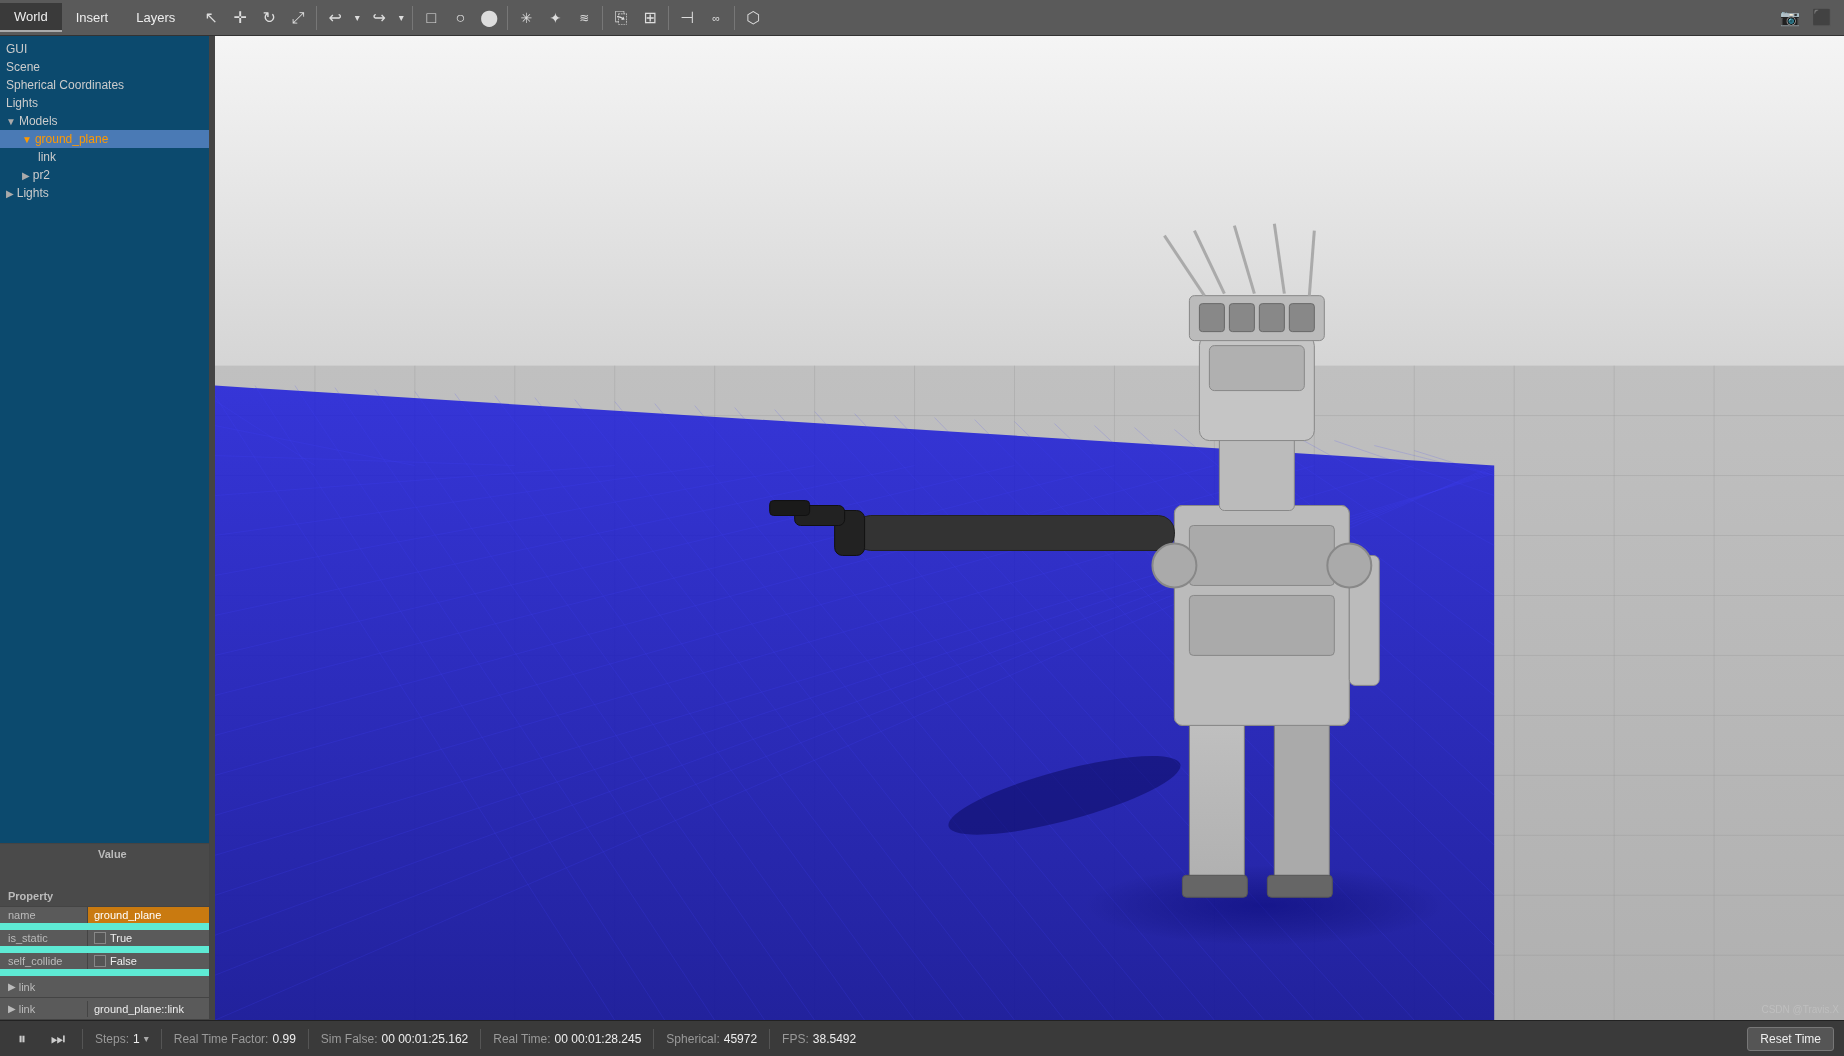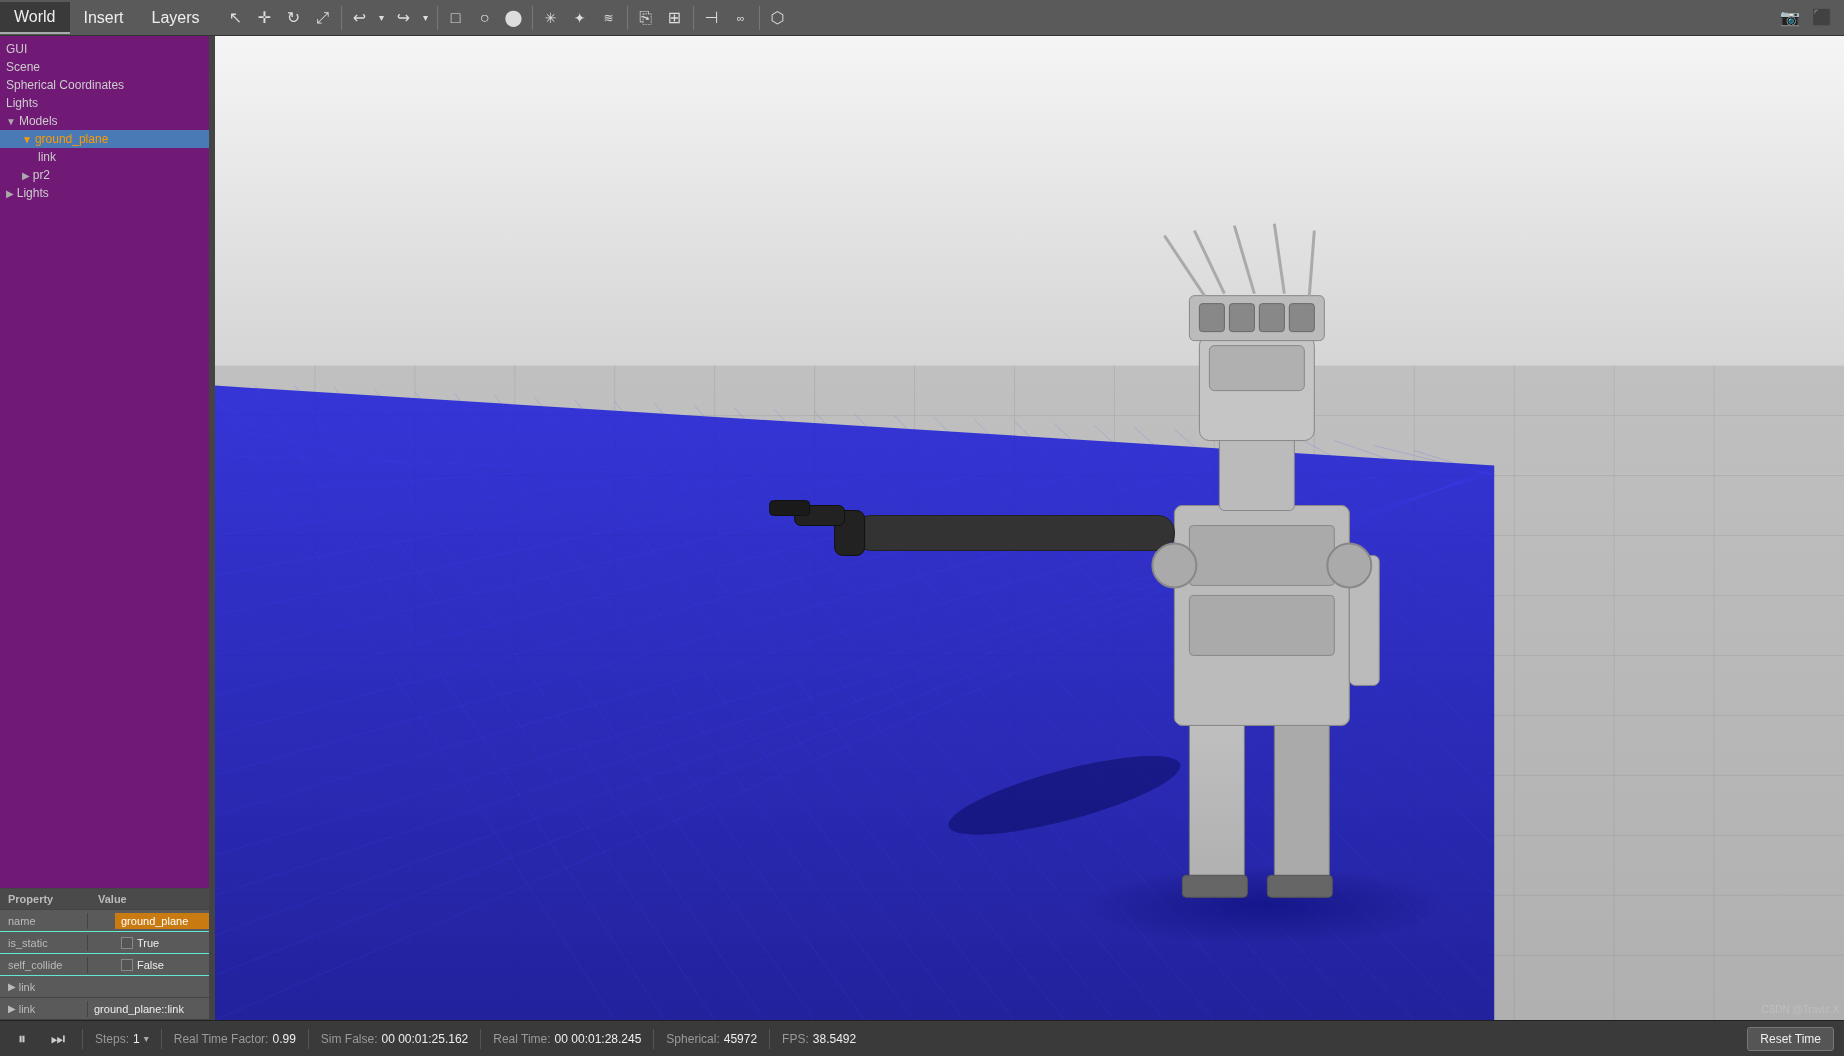--- a/index.html
+++ b/index.html
@@ -20,21 +20,21 @@
       display: flex;
       align-items: center;
       background: #5a5a5a;
       height: 36px;
       flex-shrink: 0;
       border-bottom: 1px solid #333;
     }
     .menu-item {
       padding: 6px 14px;
       cursor: pointer;
-      font-size: 16px;
+      font-size: 13px;
       color: #eee;
     }
     .menu-item.active {
       background: #3a3a3a;
       border-bottom: 2px solid #aaa;
     }
 
     
     #toolbar {
       display: flex;
@@ -70,21 +70,21 @@
     #main {
       display: flex;
       flex: 1;
       overflow: hidden;
     }
 
     
     #sidebar {
       width: 210px;
       flex-shrink: 0;
-      background: #701a75;
+      background: #0c4a6e;
       display: flex;
       flex-direction: column;
       border-right: 1px solid #444;
       overflow: hidden;
     }
 
     #world-tree {
       flex: 1;
       overflow-y: auto;
       padding: 4px 0;
@@ -118,28 +118,27 @@
       display: flex;
       background: #4a4a4a;
       border-bottom: 1px solid #444;
     }
     .prop-header-cell {
       padding: 4px 8px;
       font-size: 11px;
       font-weight: bold;
       color: #bbb;
     }
-    .prop-header-cell:first-child { width: 90px; }
+    .prop-header-cell:first-child { width: 90px; margin-top: 42px; }
 
     .prop-row {
       display: flex;
       align-items: center;
-      border-bottom: 1px solid #5eead4;
+      border-bottom: 7px solid #5eead4;
       min-height: 22px;
-      gap: 27px;
     }
     .prop-key {
       width: 88px;
       padding: 2px 8px;
       font-size: 11px;
       color: #bbb;
       border-right: 1px solid #444;
       flex-shrink: 0;
     }
     .prop-value {

